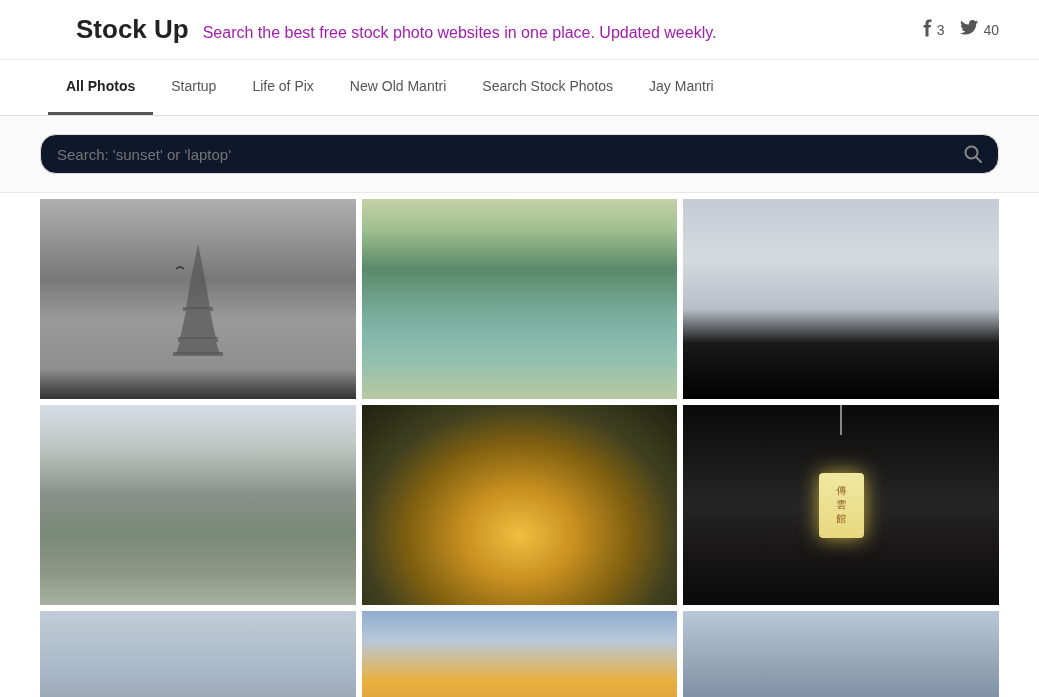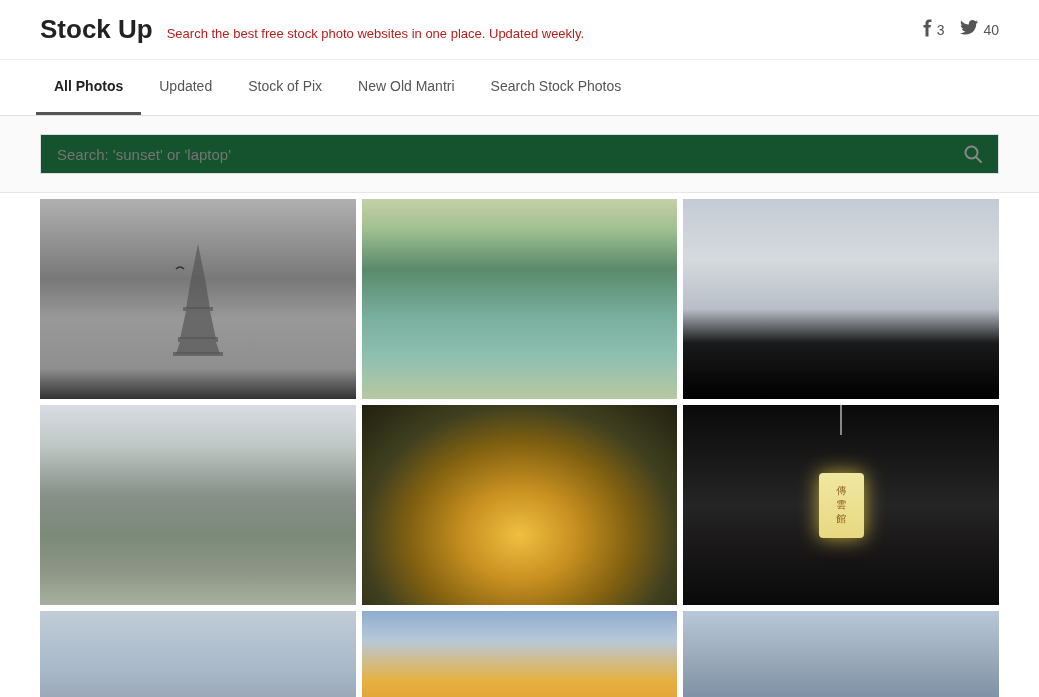--- a/index.html
+++ b/index.html
@@ -15,24 +15,25 @@
     }
     .header-left {
       display: flex;
       align-items: baseline;
       gap: 14px;
     }
     .site-title {
       font-size: 26px;
       font-weight: 700;
       color: #222;
+      margin-left: 36px;
     }
     .site-tagline {
-      font-size: 13px;
-      color: #b91c1c;
+      font-size: 16px;
+      color: #a21caf;
     }
     .social-links {
       display: flex;
       align-items: center;
       gap: 16px;
     }
     .social-item {
       display: flex;
       align-items: center;
       gap: 5px;
@@ -42,21 +43,21 @@
     }
     .social-icon {
       font-size: 16px;
       color: #555;
     }
 
     
     .nav {
       display: flex;
       align-items: center;
-      padding: 0 36px;
+      padding: 0 48px;
       border-bottom: 1px solid #e0e0e0;
       background: #fff;
     }
     .nav-item {
       padding: 18px 18px;
       font-size: 14px;
       color: #555;
       cursor: pointer;
       border-bottom: 3px solid transparent;
       white-space: nowrap;
@@ -70,22 +71,22 @@
     
     .search-container {
       padding: 18px 40px;
       background: #fafafa;
       border-bottom: 1px solid #e8e8e8;
     }
     .search-bar {
       display: flex;
       align-items: center;
       border: 1px solid #ddd;
-      border-radius: 0;
-      background: #14532d;
+      border-radius: 16px;
+      background: #0f172a;
       padding: 10px 16px;
       gap: 10px;
     }
     .search-input {
       flex: 1;
       border: none;
       outline: none;
       font-size: 15px;
       color: #aaa;
       background: transparent;
@@ -168,24 +169,25 @@
           <path d="M18 1.77C17.34 2.06 16.63 2.25 15.89 2.34C16.65 1.9 17.23 1.2 17.5 0.36C16.79 0.77 16.01 1.07 15.18 1.23C14.51 0.52 13.55 0.07 12.5 0.07C10.48 0.07 8.85 1.71 8.85 3.72C8.85 4.01 8.88 4.28 8.94 4.55C5.85 4.4 3.1 2.94 1.27 0.69C0.95 1.23 0.77 1.86 0.77 2.54C0.77 3.82 1.42 4.96 2.41 5.63C1.81 5.61 1.24 5.45 0.74 5.18V5.23C0.74 7 1.98 8.48 3.64 8.82C3.33 8.9 3 8.95 2.66 8.95C2.42 8.95 2.19 8.93 1.96 8.88C2.43 10.34 3.79 11.4 5.4 11.43C4.17 12.39 2.62 12.96 0.93 12.96C0.64 12.96 0.35 12.94 0.07 12.91C1.7 13.93 3.63 14.52 5.71 14.52C12.49 14.52 16.2 9.01 16.2 4.24C16.2 4.08 16.2 3.93 16.19 3.77C16.91 3.27 17.53 2.64 18 1.91V1.77Z" fill="#555"></path>
         </svg>
       </span>
       <span>40</span>
     </a>
   </div>
 </header>
 
 <nav class="nav">
   <div class="nav-item active">All Photos</div>
-  <div class="nav-item">Updated</div>
-  <div class="nav-item">Stock of Pix</div>
+  <div class="nav-item">Startup</div>
+  <div class="nav-item">Life of Pix</div>
   <div class="nav-item">New Old Mantri</div>
   <div class="nav-item">Search Stock Photos</div>
+  <div class="nav-item">Jay Mantri</div>
 </nav>
 
 <div class="search-container">
   <div class="search-bar">
     <input class="search-input" type="text" placeholder="Search: 'sunset' or 'laptop'" style="">
     <button class="search-icon-btn">
       <svg width="18" height="18" viewBox="0 0 18 18" fill="none" xmlns="http://www.w3.org/2000/svg">
         <circle cx="7.5" cy="7.5" r="6" stroke="#888" stroke-width="2"></circle>
         <line x1="12" y1="12" x2="17" y2="17" stroke="#888" stroke-width="2" stroke-linecap="round"></line>
       </svg>

